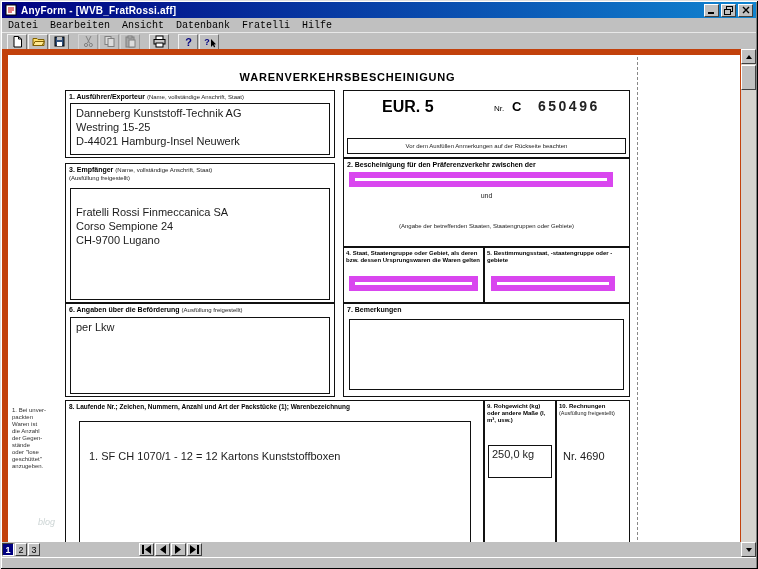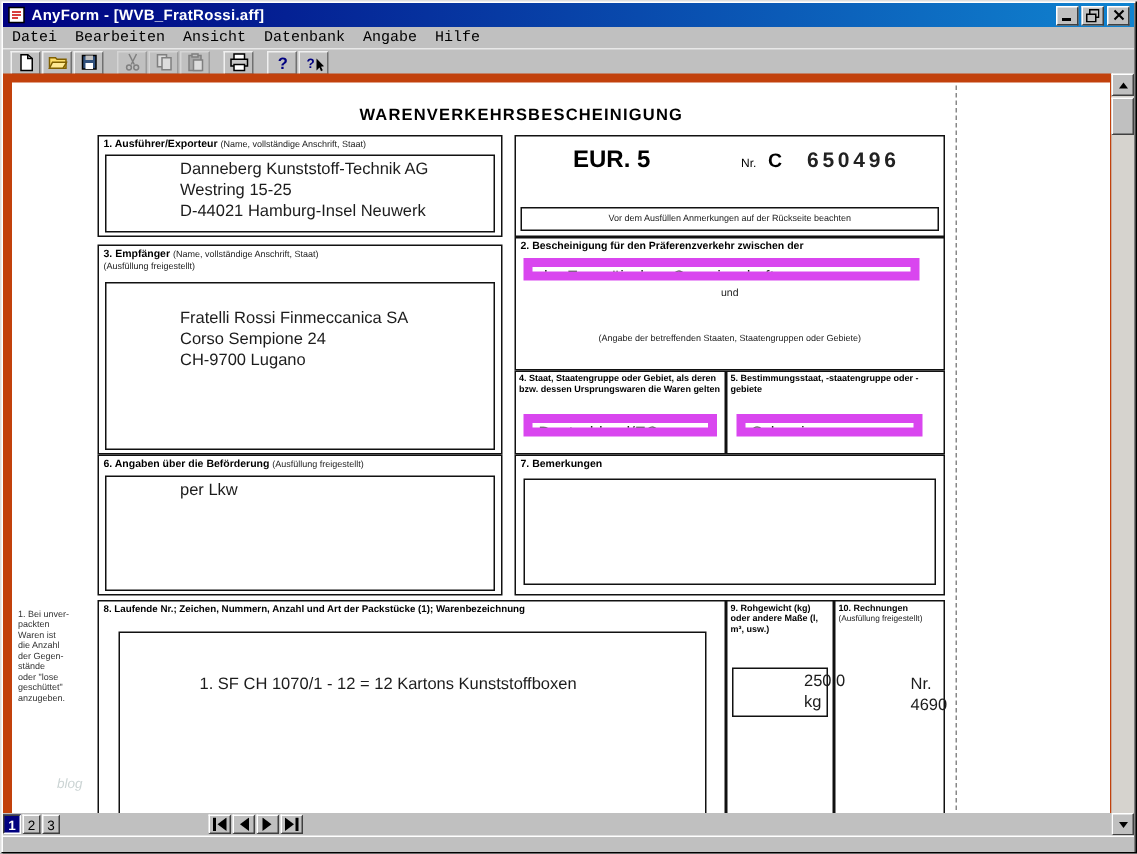--- a/index.html
+++ b/index.html
@@ -26,21 +26,21 @@
   .workspace{position:absolute;left:2px;top:49px;width:739px;height:493px;background:#c2410c;overflow:hidden;}
   .page{position:absolute;left:6px;top:6px;width:732px;height:530px;background:#fff;color:#000;}
   .cutline{position:absolute;top:2px;bottom:0;left:629px;width:0;border-left:1px dashed #888;}
   .form-title{position:absolute;left:57px;top:16px;width:565px;text-align:center;font-size:11px;font-weight:bold;letter-spacing:.8px;}
   .fbox{position:absolute;border:1px solid #111;box-sizing:border-box;}
   .inner{position:absolute;border:1px solid #111;box-sizing:border-box;}
   .lbl{font-size:7px;font-weight:bold;line-height:8px;padding:2px 3px 0 3px;}
   .lbl .nt{font-weight:normal;font-size:6px;color:#222;}
   .lbl6{font-size:6px;font-weight:bold;line-height:7px;padding:2px 2px 0 2px;}
   .nt2{font-weight:normal;font-size:6px;color:#222;display:block;}
-  .val{font-size:11px;line-height:14px;color:#1c1c1c;margin-left:44px;}
+  .val{font-size:11px;line-height:14px;color:#1c1c1c;}
   .fieldbox{position:absolute;border:6px solid #d946ef;box-sizing:border-box;font-size:11px;color:#1c1c1c;padding:1px 0 0 4px;overflow:hidden;white-space:nowrap;}
   .cnote{font-size:6px;text-align:center;position:absolute;left:0;right:0;color:#222;}
   .margin-note{position:absolute;left:4px;top:352px;width:50px;font-size:6px;line-height:7px;color:#333;}
   .margin-note span{display:block;}
   .watermark{position:absolute;left:30px;top:462px;font-size:9px;font-style:italic;color:#9aa;opacity:.5;}
   
   .vscroll{position:absolute;right:2px;top:49px;width:15px;height:508px;background:#d6d3ce;}
   .sbtn{position:absolute;left:0;width:15px;height:15px;background:#c0c0c0;border:1px solid;box-sizing:border-box;
     border-color:#fff #404040 #404040 #fff;display:flex;align-items:center;justify-content:center;}
   .thumb{position:absolute;left:0;top:16px;width:15px;height:25px;background:#c0c0c0;border:1px solid;box-sizing:border-box;border-color:#fff #404040 #404040 #fff;}
@@ -87,21 +87,21 @@
           </svg>
         </span>
     </span>
   </div>
 
   <div class="menubar">
     <span class="menu-item">Datei</span>
     <span class="menu-item">Bearbeiten</span>
     <span class="menu-item">Ansicht</span>
     <span class="menu-item">Datenbank</span>
-    <span class="menu-item">Angabe</span>
+    <span class="menu-item">Fratelli</span>
     <span class="menu-item">Hilfe</span>
   </div>
 
   <div class="toolbar">
     <span class="tbtn">
       <span>
           <svg width="13" height="13">
             <path d="M3 1.5h4.5L10.5 4v8H3z" fill="#fff" stroke="#000"></path>
             <path d="M7.5 1.5V4h3" fill="none" stroke="#000"></path>
           </svg>

